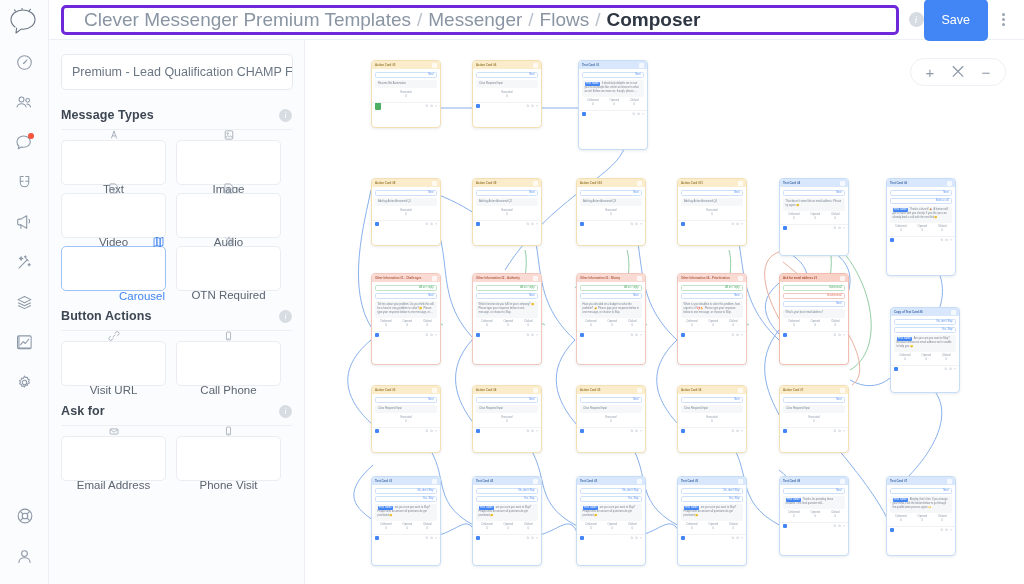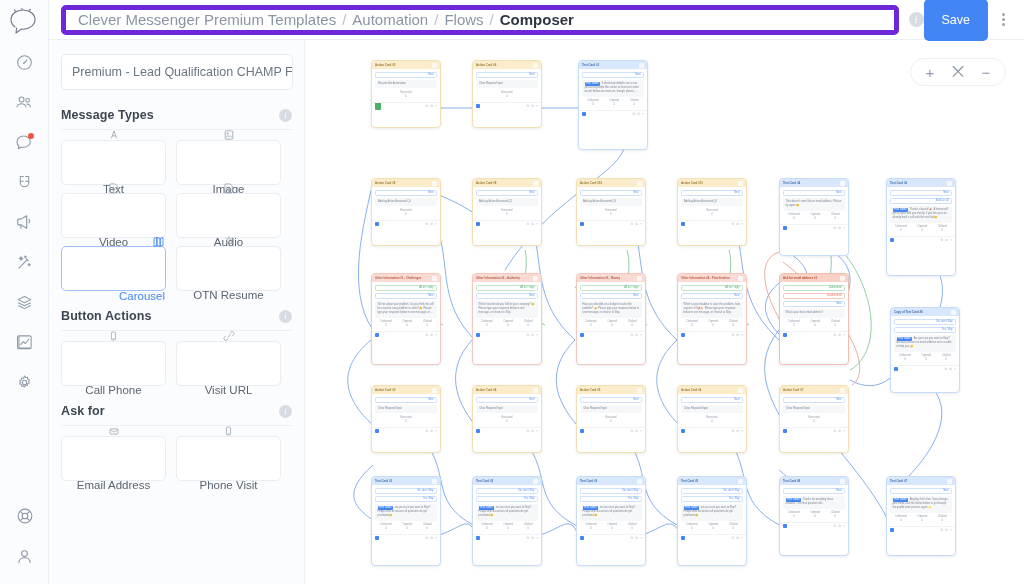--- a/index.html
+++ b/index.html
@@ -97,24 +97,24 @@
     position: absolute; left: 49px; top: 0;
     width: 975px; height: 40px;
     background: #fff;
     border-bottom: 1px solid #eceff3;
     display: flex; align-items: center;
     padding: 0 10px 0 12px;
     z-index: 20;
   }
   .breadcrumb-box {
     flex: 1; height: 30px;
-    border: 5px solid #6d28d9; border-radius: 5px;
+    border: 3px solid #6d28d9; border-radius: 5px;
     display: flex; align-items: center; gap: 6px;
-    padding: 0 12px;
-    font-size: 15px; color: #8a95a3;
+    padding: 0 20px;
+    font-size: 19px; color: #8a95a3;
     max-width: 846px;
   }
   .crumb { cursor: pointer; white-space: nowrap; }
   .crumb.active { color: #2d3642; font-weight: bold; cursor: default; }
   .crumb-sep { color: #b9c2cd; }
   .header-info {
     width: 15px; height: 15px; border-radius: 50%;
     background: #d7dce2; color: #fff; font-size: 10px;
     line-height: 15px; text-align: center; font-style: italic;
     font-family: "Liberation Serif", serif;
@@ -368,44 +368,44 @@
             </span>
             <span class="tile-label">Carousel</span>
           </div>
           <div class="tile">
             <span class="tile-ico">
               <svg width="12" height="12" viewBox="0 0 16 16" fill="none" stroke="currentColor" stroke-width="1.1">
                 <path d="M4.2 11.2h7.6M5 11.2V7.6a3 3 0 0 1 6 0v3.6M6.8 13.1h2.4" stroke-linecap="round"></path>
                 <path d="M8 3.6V2.3M4.4 4.5L3.6 3.7M11.6 4.5l.8-.8" stroke-linecap="round"></path>
               </svg>
             </span>
-            <span class="tile-label">OTN Resume</span>
+            <span class="tile-label">OTN Required</span>
           </div>
         </div>
         <div class="section-head">
           <span class="section-title">Button Actions</span>
           <span class="info-badge">i</span>
         </div>
         <div class="tile-grid">
+          <div class="tile">
+            <span class="tile-ico">
+              <svg width="12" height="12" viewBox="0 0 16 16" fill="none" stroke="currentColor" stroke-width="1.1">
+                <path d="M6.5 9.5l3-3M9.2 4.3l1.4-1.4a2.4 2.4 0 0 1 3.4 3.4l-1.4 1.4M6.8 11.7l-1.4 1.4A2.4 2.4 0 0 1 2 9.7l1.4-1.4" stroke-linecap="round"></path>
+              </svg>
+            </span>
+            <span class="tile-label">Visit URL</span>
+          </div>
           <div class="tile">
             <span class="tile-ico">
               <svg width="11" height="12" viewBox="0 0 16 16" fill="none" stroke="currentColor" stroke-width="1.1">
                 <rect x="5" y="2.3" width="6" height="11.4" rx="1.2"></rect>
                 <path d="M7.3 12.2h1.4" stroke-linecap="round"></path>
               </svg>
             </span>
             <span class="tile-label">Call Phone</span>
-          </div>
-          <div class="tile">
-            <span class="tile-ico">
-              <svg width="12" height="12" viewBox="0 0 16 16" fill="none" stroke="currentColor" stroke-width="1.1">
-                <path d="M6.5 9.5l3-3M9.2 4.3l1.4-1.4a2.4 2.4 0 0 1 3.4 3.4l-1.4 1.4M6.8 11.7l-1.4 1.4A2.4 2.4 0 0 1 2 9.7l1.4-1.4" stroke-linecap="round"></path>
-              </svg>
-            </span>
-            <span class="tile-label">Visit URL</span>
           </div>
         </div>
         <div class="section-head">
           <span class="section-title">Ask for</span>
           <span class="info-badge">i</span>
         </div>
         <div class="tile-grid">
           <div class="tile">
             <span class="tile-ico">
               <svg width="12" height="11" viewBox="0 0 16 16" fill="none" stroke="currentColor" stroke-width="1.1">
@@ -425,21 +425,21 @@
             <span class="tile-label">Phone Visit</span>
           </div>
         </div>
       </div>
   </div>
 
   <div class="header">
     <div class="breadcrumb-box">
       <span class="crumb">Clever Messenger Premium Templates</span>
       <span class="crumb-sep">/</span>
-      <span class="crumb">Automation</span>
+      <span class="crumb">Messenger</span>
       <span class="crumb-sep">/</span>
       <span class="crumb">Flows</span>
       <span class="crumb-sep">/</span>
       <span class="crumb active">Composer</span>
     </div>
     <div class="header-info">i</div>
     <button class="save-btn">Save</button>
     <div class="kebab">
         <i></i>
         <i></i>

